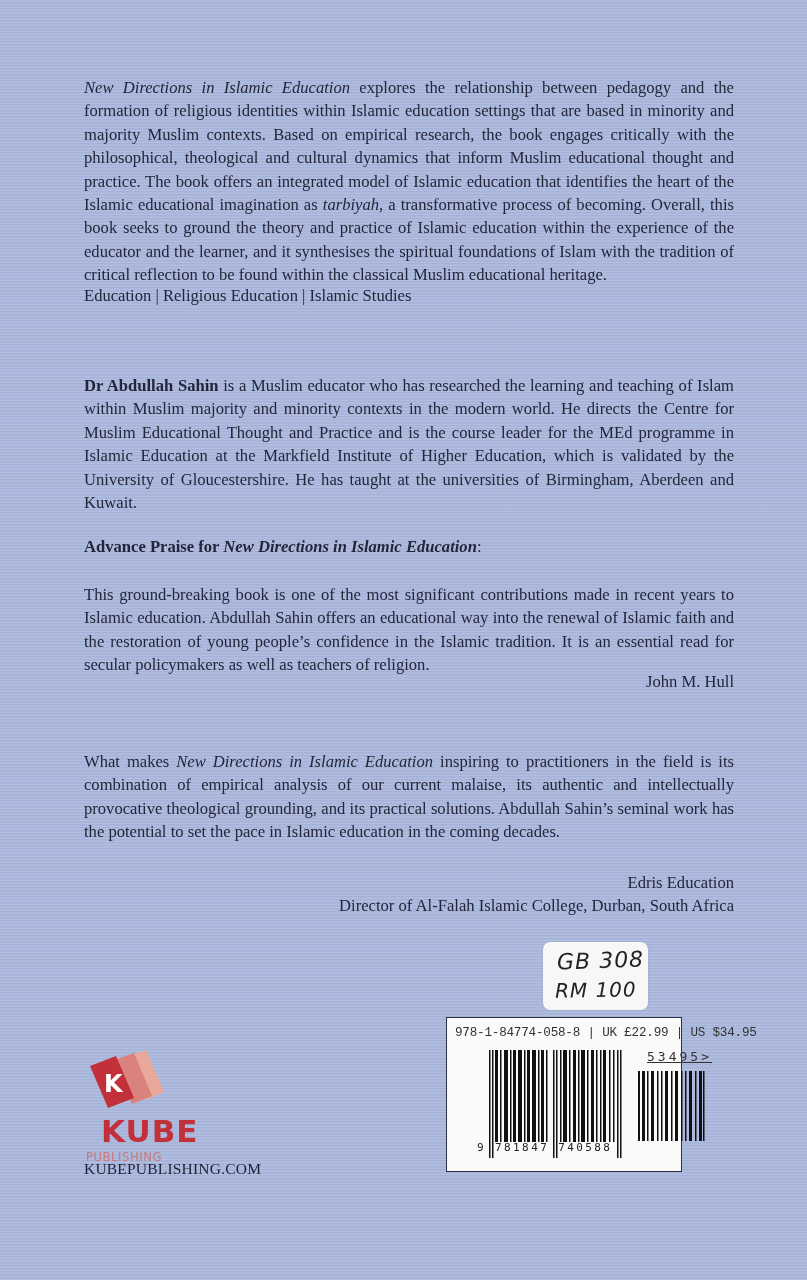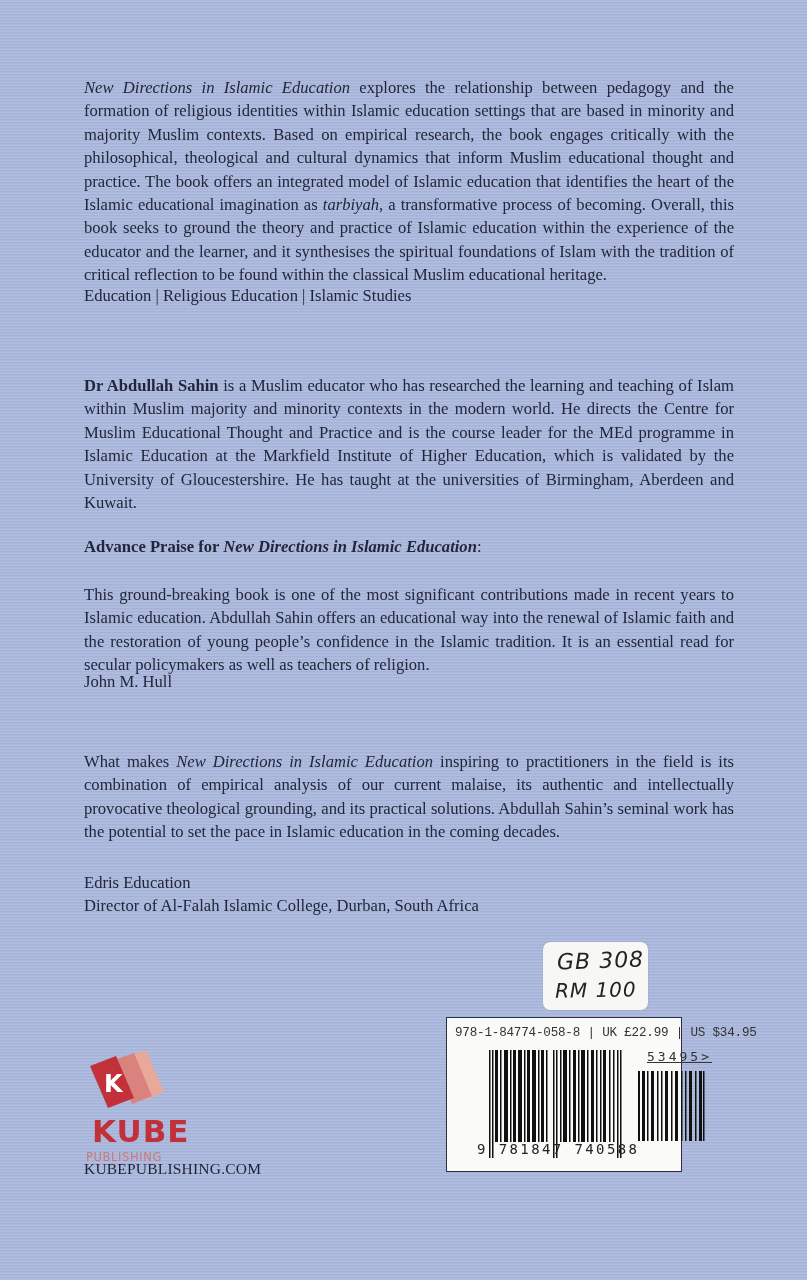--- a/index.html
+++ b/index.html
@@ -10,43 +10,43 @@
     font-family: "Liberation Serif", "DejaVu Serif", serif;
     color: #23263a;
   }
   .page { position: absolute; left: 84px; top: 0; width: 650px; }
   p { margin: 0; font-size: 16.6px; line-height: 23.4px; text-align: justify; }
   .blurb { position: absolute; top: 76px; font-family: Liberation Serif, serif; }
   .subjects { position: absolute; top: 286px; font-size: 16.6px; }
   .bio { position: absolute; top: 374px; }
   .praise-heading { position: absolute; top: 537px; font-weight: bold; font-size: 16.6px; }
   .praise1 { position: absolute; top: 583px; }
-  .attr { text-align: left; font-size: 16.6px; line-height: 23.4px; }
+  .attr { text-align: right; font-size: 16.6px; line-height: 23.4px; }
   .attr1 { position: absolute; top: 670px; width: 650px; }
   .praise2 { position: absolute; top: 750px; }
   .attr2 { position: absolute; top: 871px; width: 650px; }
   .sticker {
     position: absolute; left: 543px; top: 942px; width: 105px; height: 68px;
     background: #f7f7f5; border-radius: 7px;
     font-family: "DejaVu Sans", sans-serif; color: #222;
     box-shadow: 0 0 1px rgba(0,0,0,0.3);
   }
   .sticker .l1 { position: absolute; left: 14px; top: 6px; font-size: 22px; transform: rotate(-2deg); font-style: italic; letter-spacing: 1px; }
   .sticker .l2 { position: absolute; left: 12px; top: 36px; font-size: 20px; transform: rotate(-1deg); font-style: italic; letter-spacing: 1px; }
   .barcode-box {
     position: absolute; left: 446px; top: 1017px; width: 236px; height: 155px;
     background: #fafaf8; border: 1.5px solid #2c2f44; box-sizing: border-box;
   }
   .barcode-box .info { position: absolute; left: 8px; top: 8px; font-family: "Liberation Mono", "DejaVu Sans Mono", monospace; font-size: 12.6px; color: #333; white-space: nowrap; letter-spacing: -0.2px; }
   .barcode-box .addon-num { position: absolute; left: 200px; top: 31px; font-family: "DejaVu Sans Mono", monospace; font-size: 13px; letter-spacing: 3px; color: #333; text-decoration: underline; }
   .bars-main { position: absolute; left: 42px; top: 32px; width: 133px; height: 108px; }
   .bars-addon { position: absolute; left: 191px; top: 53px; width: 67px; height: 70px; }
-  .barcode-box .digits { position: absolute; left: 30px; top: 123px; font-family: "DejaVu Sans Mono", monospace; font-size: 14px; color: #222; letter-spacing: 2.4px; }
+  .barcode-box .digits { position: absolute; left: 30px; top: 123px; font-family: "DejaVu Sans Mono", monospace; font-size: 11px; color: #222; letter-spacing: 2.4px; }
   .logo { position: absolute; left: 84px; top: 1050px; width: 110px; height: 110px; }
-  .logo .kube { position: absolute; left: 8px; top: 66px; font-family: "DejaVu Sans", sans-serif; font-weight: bold; font-size: 31px; color: #c2303a; letter-spacing: 1px; line-height: 1; }
+  .logo .kube { position: absolute; left: 17px; top: 66px; font-family: "DejaVu Sans", sans-serif; font-weight: bold; font-size: 31px; color: #c2303a; letter-spacing: 1px; line-height: 1; }
   .logo .pub { position: absolute; left: 2px; top: 100px; font-family: "DejaVu Sans", sans-serif; font-size: 11.5px; color: #c9797a; letter-spacing: 0.6px; }
   .site { position: absolute; left: 84px; top: 1160px; font-size: 15.5px; color: #1e2133; letter-spacing: 0.2px; }
 </style>
 </head>
 <body>
 
 <div class="page">
   <p class="blurb"><i>New Directions in Islamic Education</i><span> explores the relationship between pedagogy and the formation of religious identities within Islamic education settings that are based in minority and majority Muslim contexts. Based on empirical research, the book engages critically with the philosophical, theological and cultural dynamics that inform Muslim educational thought and practice. The book offers an integrated model of Islamic education that identifies the heart of the Islamic educational imagination as </span><i>tarbiyah</i><span>, a transformative process of becoming. Overall, this book seeks to ground the theory and practice of Islamic education within the experience of the educator and the learner, and it synthesises the spiritual foundations of Islam with the tradition of critical reflection to be found within the classical Muslim educational heritage.</span></p>
 
   <div class="subjects">Education | Religious Education | Islamic Studies</div>

